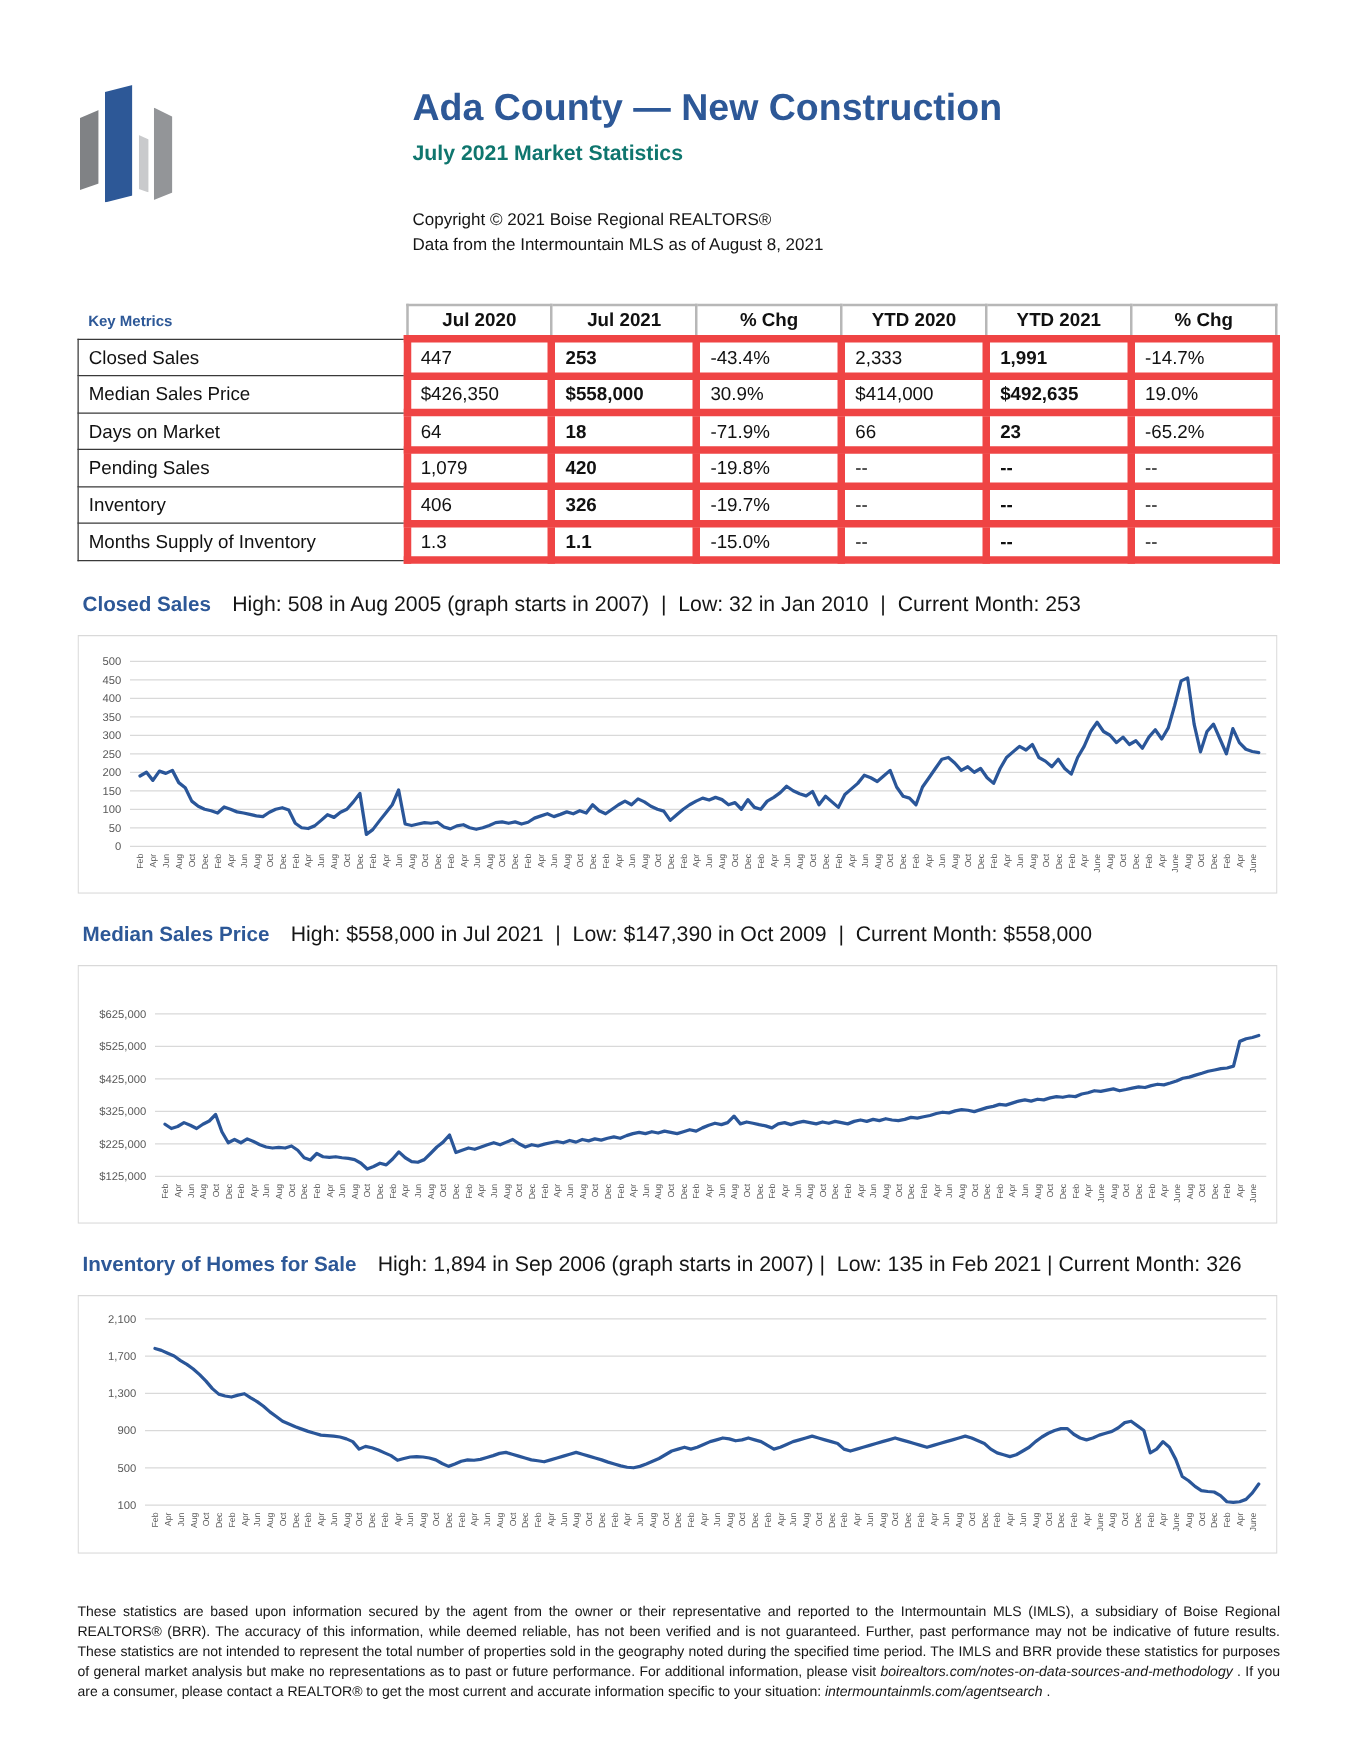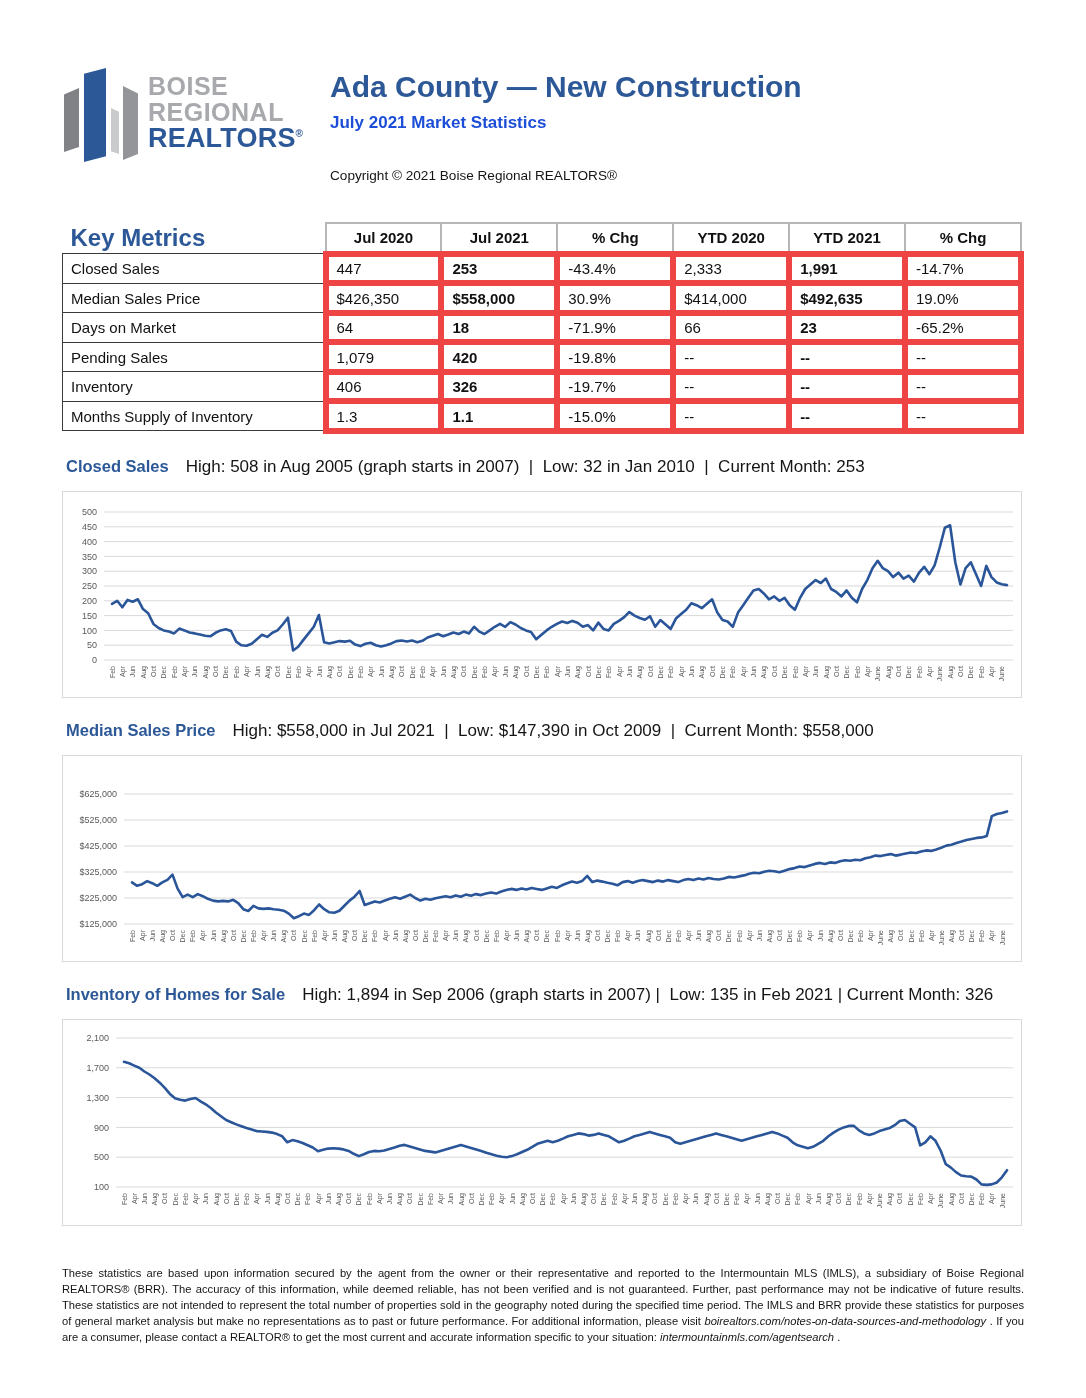--- a/index.html
+++ b/index.html
@@ -13,28 +13,28 @@
   .lbar1{left:2px;top:24px;width:15px;height:64px;background:#808285;clip-path:polygon(0 10%,100% 0,100% 92%,0 100%);}
   .lbar2{left:22px;top:4px;width:22px;height:94px;background:#2d5897;clip-path:polygon(0 6%,100% 0,100% 94%,0 100%);}
   .lbar3{left:49px;top:44px;width:8px;height:46px;background:#c9cacc;clip-path:polygon(0 0,100% 8%,100% 100%,0 94%);}
   .lbar4{left:61px;top:22px;width:15px;height:74px;background:#939598;clip-path:polygon(0 0,100% 10%,100% 92%,0 100%);}
   .logo-text{position:absolute;left:86px;top:10px;line-height:1.02;}
   .lt{font-size:25px;font-weight:600;color:#a7a9ac;letter-spacing:.5px;}
   .lt3{font-size:27px;font-weight:800;color:#2d5897;letter-spacing:.2px;}
   .lt3 sup{font-size:10px;font-weight:700;}
   .titleblock{margin-left:50px;padding-top:6px;}
   .rtitle{font-size:30px;font-weight:bold;color:#2d5897;}
-  .rsub{font-size:17px;font-weight:bold;color:#1d4ed8;margin-top:9px;}
+  .rsub{font-size:17px;font-weight:bold;color:#0f766e;margin-top:9px;}
   .copyr{margin-top:33px;font-size:13.6px;line-height:1.5;color:#151515;}
 
   
   table.km{width:100%;border-collapse:collapse;margin-top:36px;font-size:15px;table-layout:fixed;}
   table.km col.c0{width:263px;}
   table.km th,table.km td{padding:1px 8px;height:21.5px;overflow:hidden;white-space:nowrap;}
-  th.kmtitle{font-size:24px;color:#2d5897;text-align:left;border:none;font-weight:bold;padding-left:6px;}
+  th.kmtitle{font-size:12px;color:#2d5897;text-align:left;border:none;font-weight:bold;padding-left:6px;}
   th.kmcol{font-weight:bold;text-align:center;border:2px solid #b7b7b7;border-bottom:1px solid #3a3a3a;}
   td.lab{text-align:left;border:1px solid #3a3a3a;padding-left:8px;}
   td.val{text-align:left;border:6px solid #ef4444;}
   tr td:nth-child(3),tr td:nth-child(6){font-weight:bold;}
 
   
   .sechead{display:flex;align-items:baseline;margin:23px 0 14px 4px;}
   .sectitle{color:#2d5897;font-weight:bold;font-size:16.5px;flex:none;}
   .secstats{font-size:17px;color:#151515;margin-left:17px;white-space:pre-wrap;}
   .chartbox{width:960px;height:207px;}
@@ -48,31 +48,27 @@
 <body>
 
 <div class="page">
 
   <div class="hdr">
     <div class="logo">
       <div class="lbar lbar1"></div>
       <div class="lbar lbar2"></div>
       <div class="lbar lbar3"></div>
       <div class="lbar lbar4"></div>
-      <div class="logo-text">
-        <div class="lt">BOISE</div>
-        <div class="lt">REGIONAL</div>
-        <div class="lt3"><span>REALTORS</span><sup>®</sup></div>
-      </div>
     </div>
     <div class="titleblock">
       <div class="rtitle">Ada County — New Construction</div>
       <div class="rsub">July 2021 Market Statistics</div>
       <div class="copyr">
         <div>Copyright © 2021 Boise Regional REALTORS®</div>
+        <div>Data from the Intermountain MLS as of August 8, 2021</div>
       </div>
     </div>
   </div>
 
   <table class="km">
     <colgroup>
         <col class="c0">
         <col>
         <col>
         <col>

